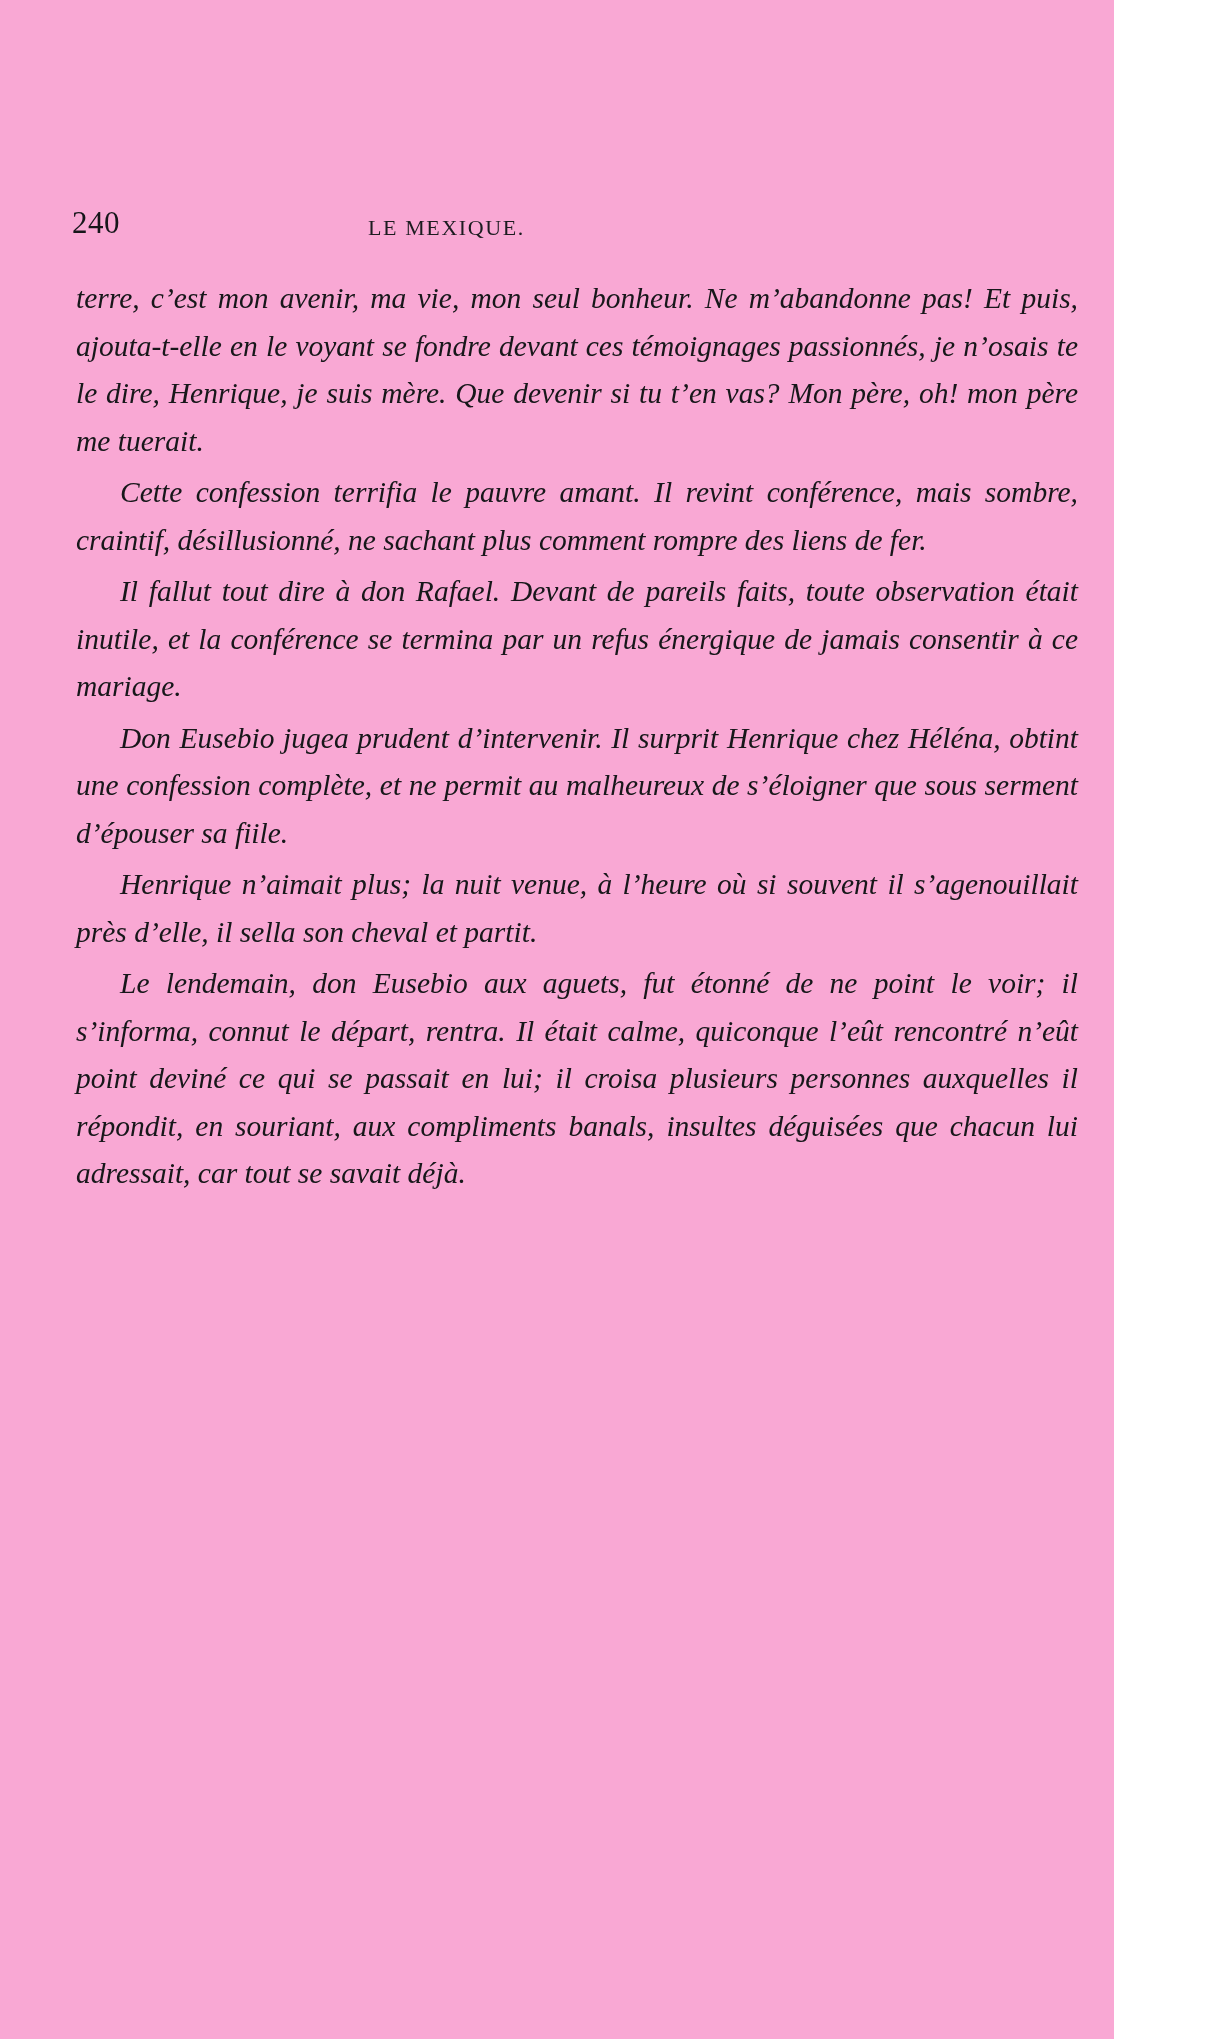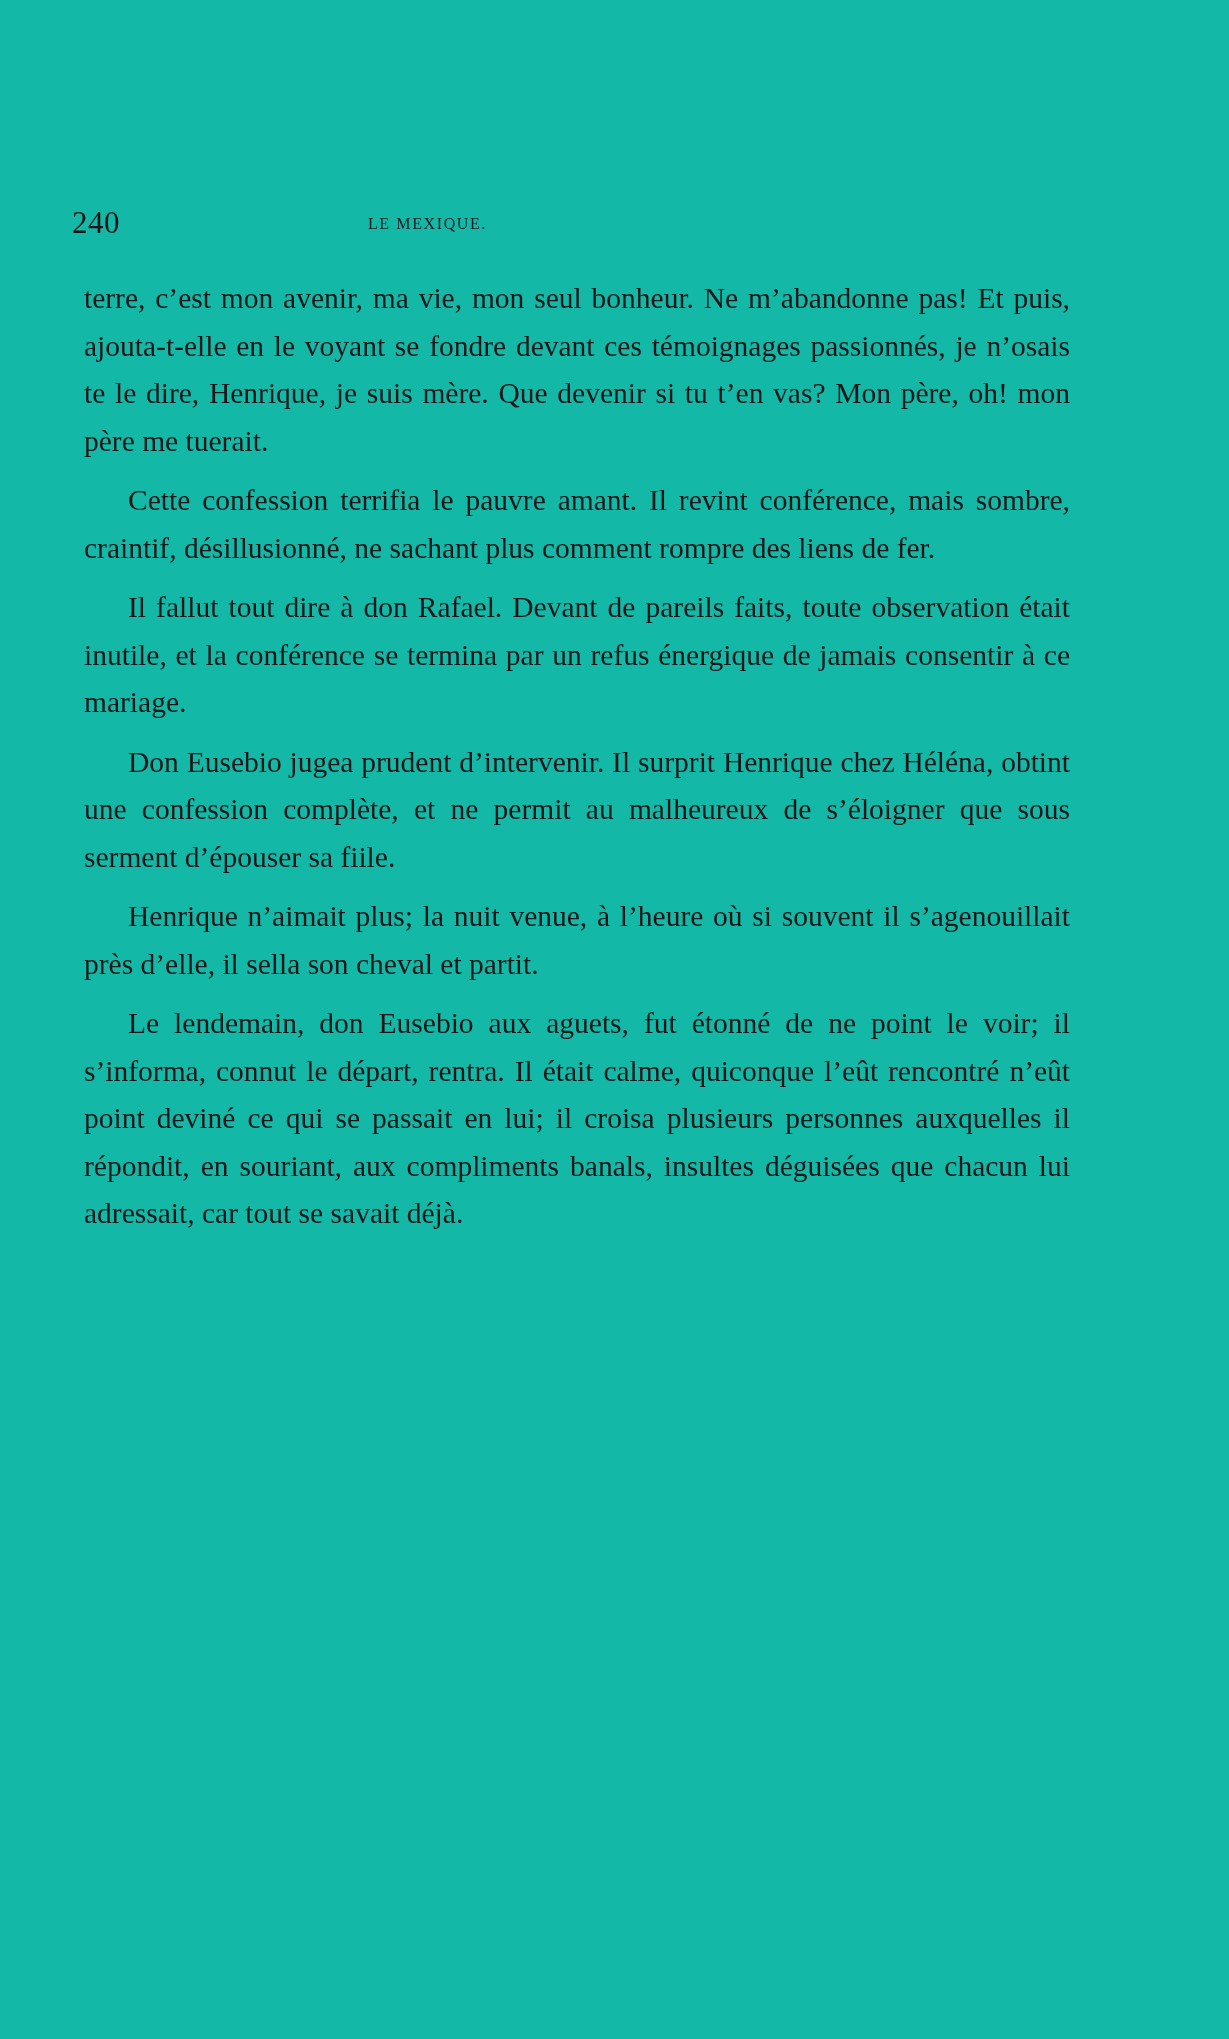--- a/index.html
+++ b/index.html
@@ -8,25 +8,25 @@
     background: #ffffff;
   }
   body {
     width: 1229px;
     height: 2039px;
     font-family: "Liberation Serif", serif;
     color: #1a1a1a;
   }
   .page {
     position: relative;
-    width: 1229px;
+    width: 1114px;
     height: 2039px;
     box-sizing: border-box;
     padding: 11px;
-    background: #14b8a6;
+    background: #f9a8d4;
   }
   .page-inner {
     position: absolute;
     left: 72px;
     top: 205px;
     width: 1010px;
   }
   .header-row {
     position: relative;
     height: 52px;
@@ -37,37 +37,38 @@
     left: 0;
     top: 0;
     font-size: 31px;
     letter-spacing: 0.5px;
     color: #16161a;
   }
   .running-head {
     position: absolute;
     left: 296px;
     top: 10px;
-    font-size: 16px;
+    font-size: 22px;
     letter-spacing: 1.6px;
     color: #1c1c20;
     font-variant: small-caps;
     text-transform: uppercase;
   }
   .body-text {
     margin-top: 18px;
     font-size: 29.5px;
     line-height: 47.5px;
     text-align: justify;
     text-justify: inter-word;
     color: #17171a;
   }
   .body-text p {
-    margin: 12px;
+    margin: 4px;
     text-indent: 44px;
+    font-style: italic;
   }
   .body-text p.noindent {
     text-indent: 0;
   }
   
   .body-text p, .folio, .running-head {
     -webkit-font-smoothing: antialiased;
   }
 </style>
 </head>

